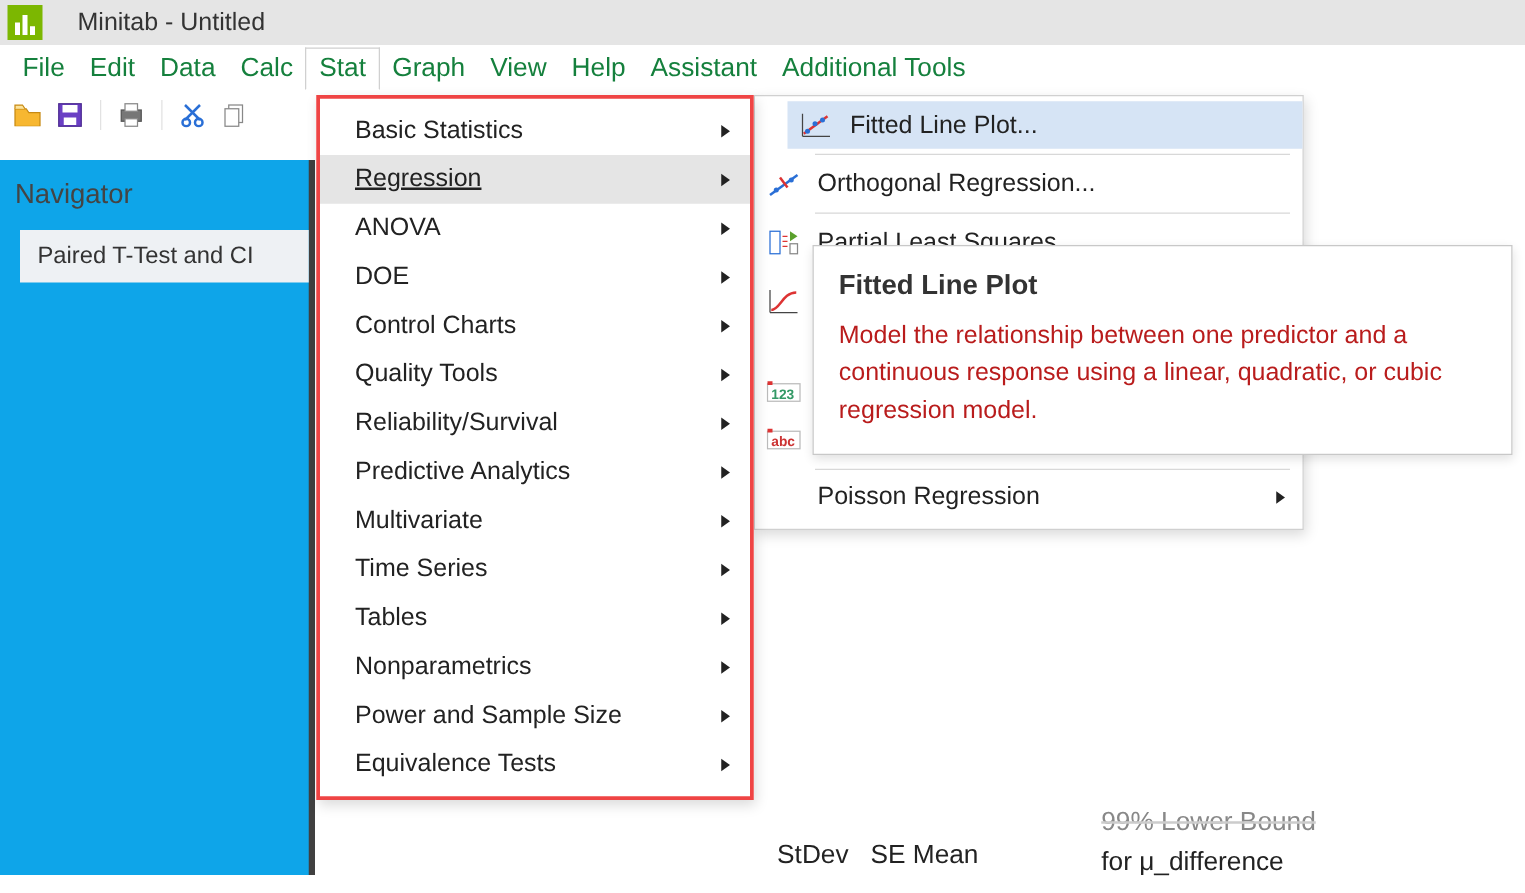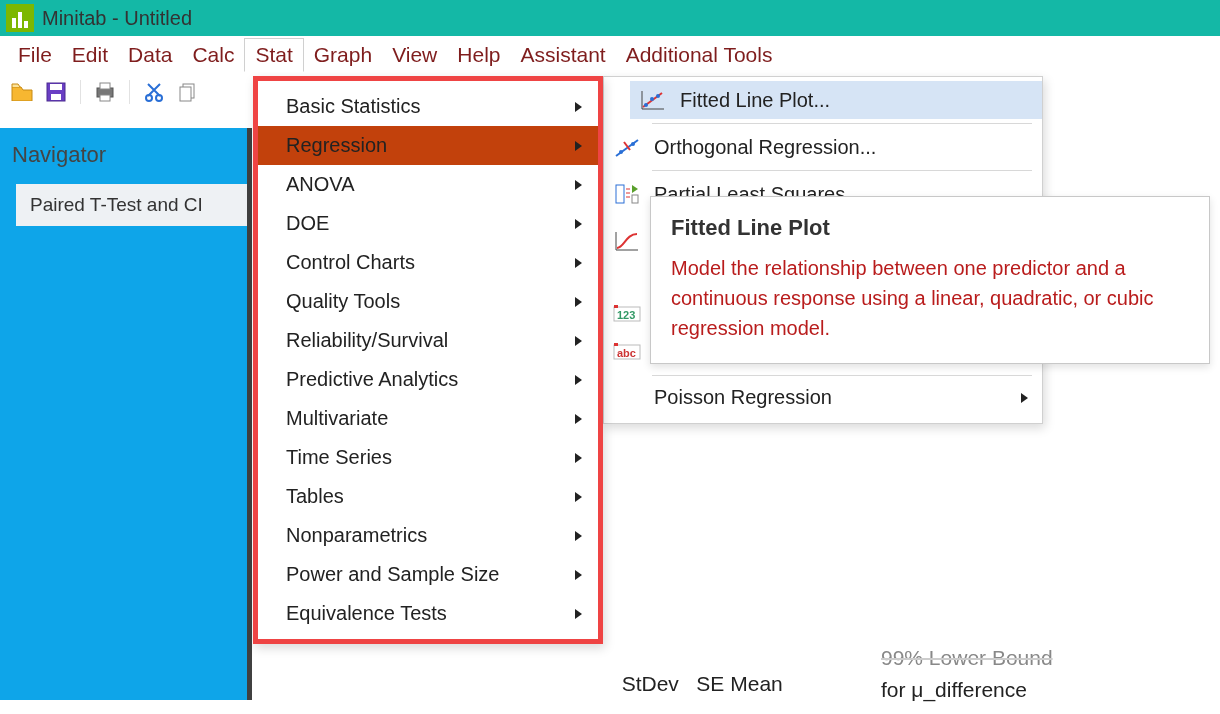--- a/index.html
+++ b/index.html
@@ -11,21 +11,22 @@
     width: 1220px;
     height: 714px;
     overflow: hidden;
     position: relative;
   }
   .titlebar {
     display: flex;
     align-items: center;
     height: 36px;
     padding: 0 6px;
-    background: #14b8a6;
+    background: #e5e5e5;
+    gap: 20px;
   }
   .app-icon {
     width: 28px; height: 28px;
     background: #7cb701;
     display: flex;
     align-items: flex-end;
     justify-content: center;
     gap: 2px;
     padding-bottom: 4px;
     margin-right: 8px;
@@ -33,21 +34,21 @@
   .app-icon span { display:block; width:4px; background:#fff; }
   .app-icon .b1{height:10px;} .app-icon .b2{height:16px;} .app-icon .b3{height:7px;}
   .title-text { font-size: 20px; color: #333; }
 
   .menubar {
     display: flex;
     align-items: center;
     height: 36px;
     padding: 2px 8px 0 8px;
     font-size: 21px;
-    color: #7f1d1d;
+    color: #15803d;
   }
   .menubar .menu-item {
     padding: 4px 10px;
     cursor: default;
   }
   .menubar .menu-item.open {
     background: #fff;
     border: 1px solid #d0d0d0;
     border-bottom: 1px solid #fff;
     position: relative;
@@ -90,35 +91,35 @@
     margin-left:16px;
   }
 
   
   .dropdown {
     position:absolute;
     top:76px;
     left:253px;
     width:350px;
     background:#fff;
-    border:5px solid #ef4444;
+    border:3px solid #ef4444;
     box-shadow:2px 4px 10px rgba(0,0,0,0.15);
     z-index:25;
     padding:6px 0;
   }
   .dd-row {
     display:flex;
     align-items:center;
     justify-content:space-between;
     padding:8px 16px 8px 28px;
     font-size:20px;
     color:#222;
     cursor:default;
   }
-  .dd-row.highlight { background:#c2410c; }
+  .dd-row.highlight { background:#e5e5e5;text-decoration:underline; }
   .dd-arrow {
     width:0;height:0;
     border-top:5px solid transparent;
     border-bottom:5px solid transparent;
     border-left:7px solid #222;
   }
 
   
   .submenu {
     position:absolute;

